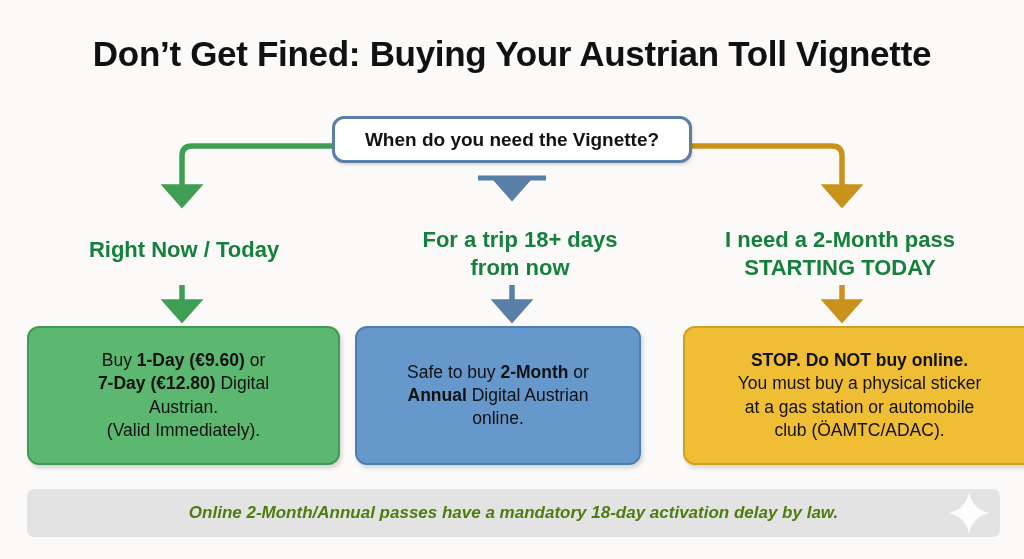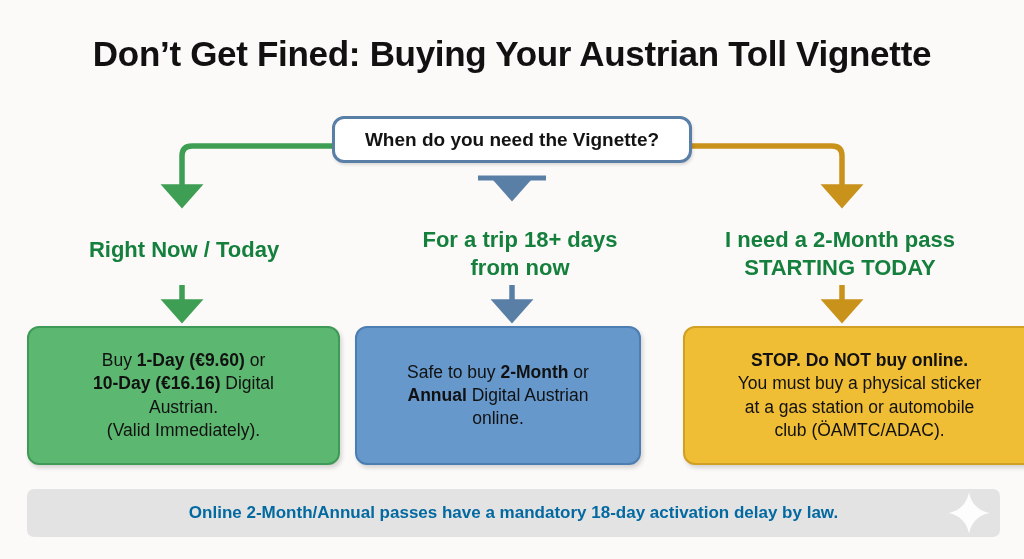--- a/index.html
+++ b/index.html
@@ -74,23 +74,23 @@
   #footer {
     position: absolute; left: 27px; top: 489px;
     width: 973px; height: 48px;
     background: #e3e3e3;
     border-radius: 7px;
     display: flex; align-items: center; justify-content: center;
     overflow: hidden;
     z-index: 2;
   }
   #footer .ftext {
-    font-size: 17px; font-weight: bold; color: #0369a1;
+    font-size: 17px; font-weight: bold; color: #4d7c0f;
     white-space: nowrap;
-    position: relative; z-index: 2;
+    position: relative; z-index: 2; font-style: italic;
   }
   #sparkle {
     position: absolute; right: 8px; top: 50%;
     transform: translateY(-50%);
     width: 46px; height: 46px;
     z-index: 1; opacity: 0.92;
   }
 </style>
 </head>
 <body>
@@ -138,21 +138,21 @@
   <div id="label-1" class="branch-label">
     <span>For a trip 18+ days</span>
     <span>from now</span>
   </div>
   <div id="label-2" class="branch-label">
     <span>I need a 2-Month pass</span>
     <span>STARTING TODAY</span>
   </div>
 
   <div id="box-0" class="outcome" style="background: rgb(92, 184, 112); border-color: rgb(63, 154, 87);">
-    <div class="otext"><span>Buy </span><b>1-Day (€9.60)</b><span> or</span><br><b>10-Day (€16.16)</b><span> Digital</span><br><span>Austrian.</span><br><span>(Valid Immediately).</span></div>
+    <div class="otext"><span>Buy </span><b>1-Day (€9.60)</b><span> or</span><br><b>7-Day (€12.80)</b><span> Digital</span><br><span>Austrian.</span><br><span>(Valid Immediately).</span></div>
   </div>
   <div id="box-1" class="outcome" style="background: rgb(102, 152, 204); border-color: rgb(77, 126, 177);">
     <div class="otext"><span>Safe to buy </span><b>2-Month</b><span> or</span><br><b>Annual</b><span> Digital Austrian</span><br><span>online.</span></div>
   </div>
   <div id="box-2" class="outcome" style="background: rgb(240, 190, 53); border-color: rgb(208, 160, 36);">
     <div class="otext"><b>STOP. Do NOT buy online.</b><br><span>You must buy a physical sticker</span><br><span>at a gas station or automobile</span><br><span>club (ÖAMTC/ADAC).</span></div>
   </div>
 
   <div id="footer" style="background: rgb(227, 227, 227);">
     <svg id="sparkle" viewBox="0 0 40 40" xmlns="http://www.w3.org/2000/svg">

